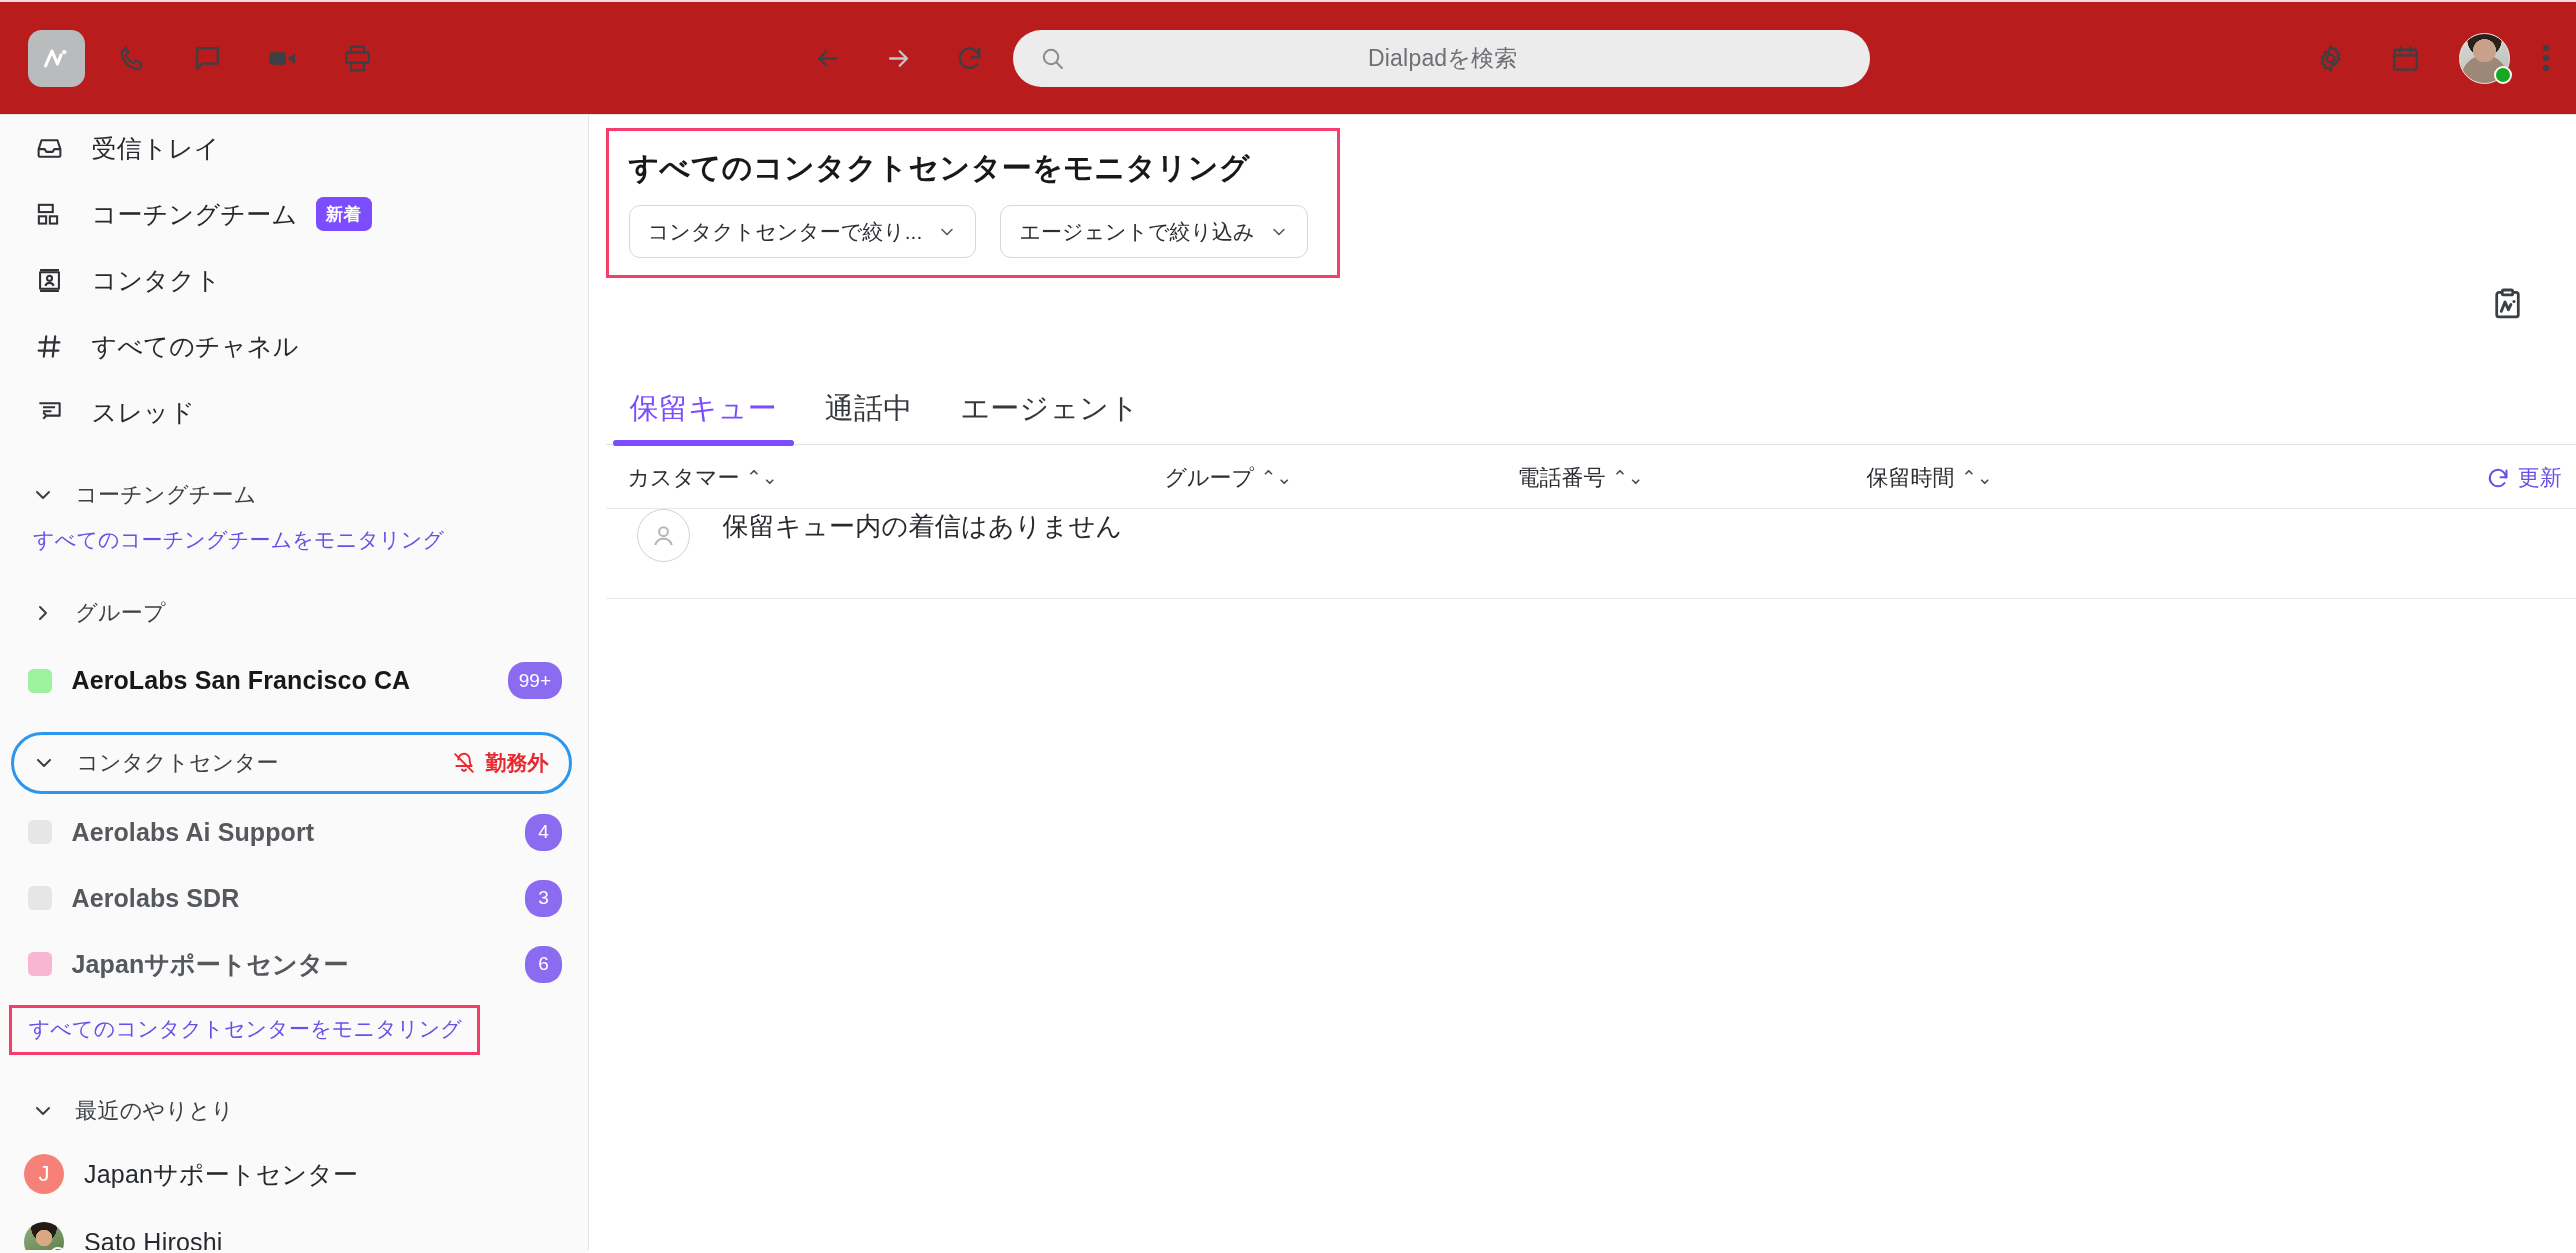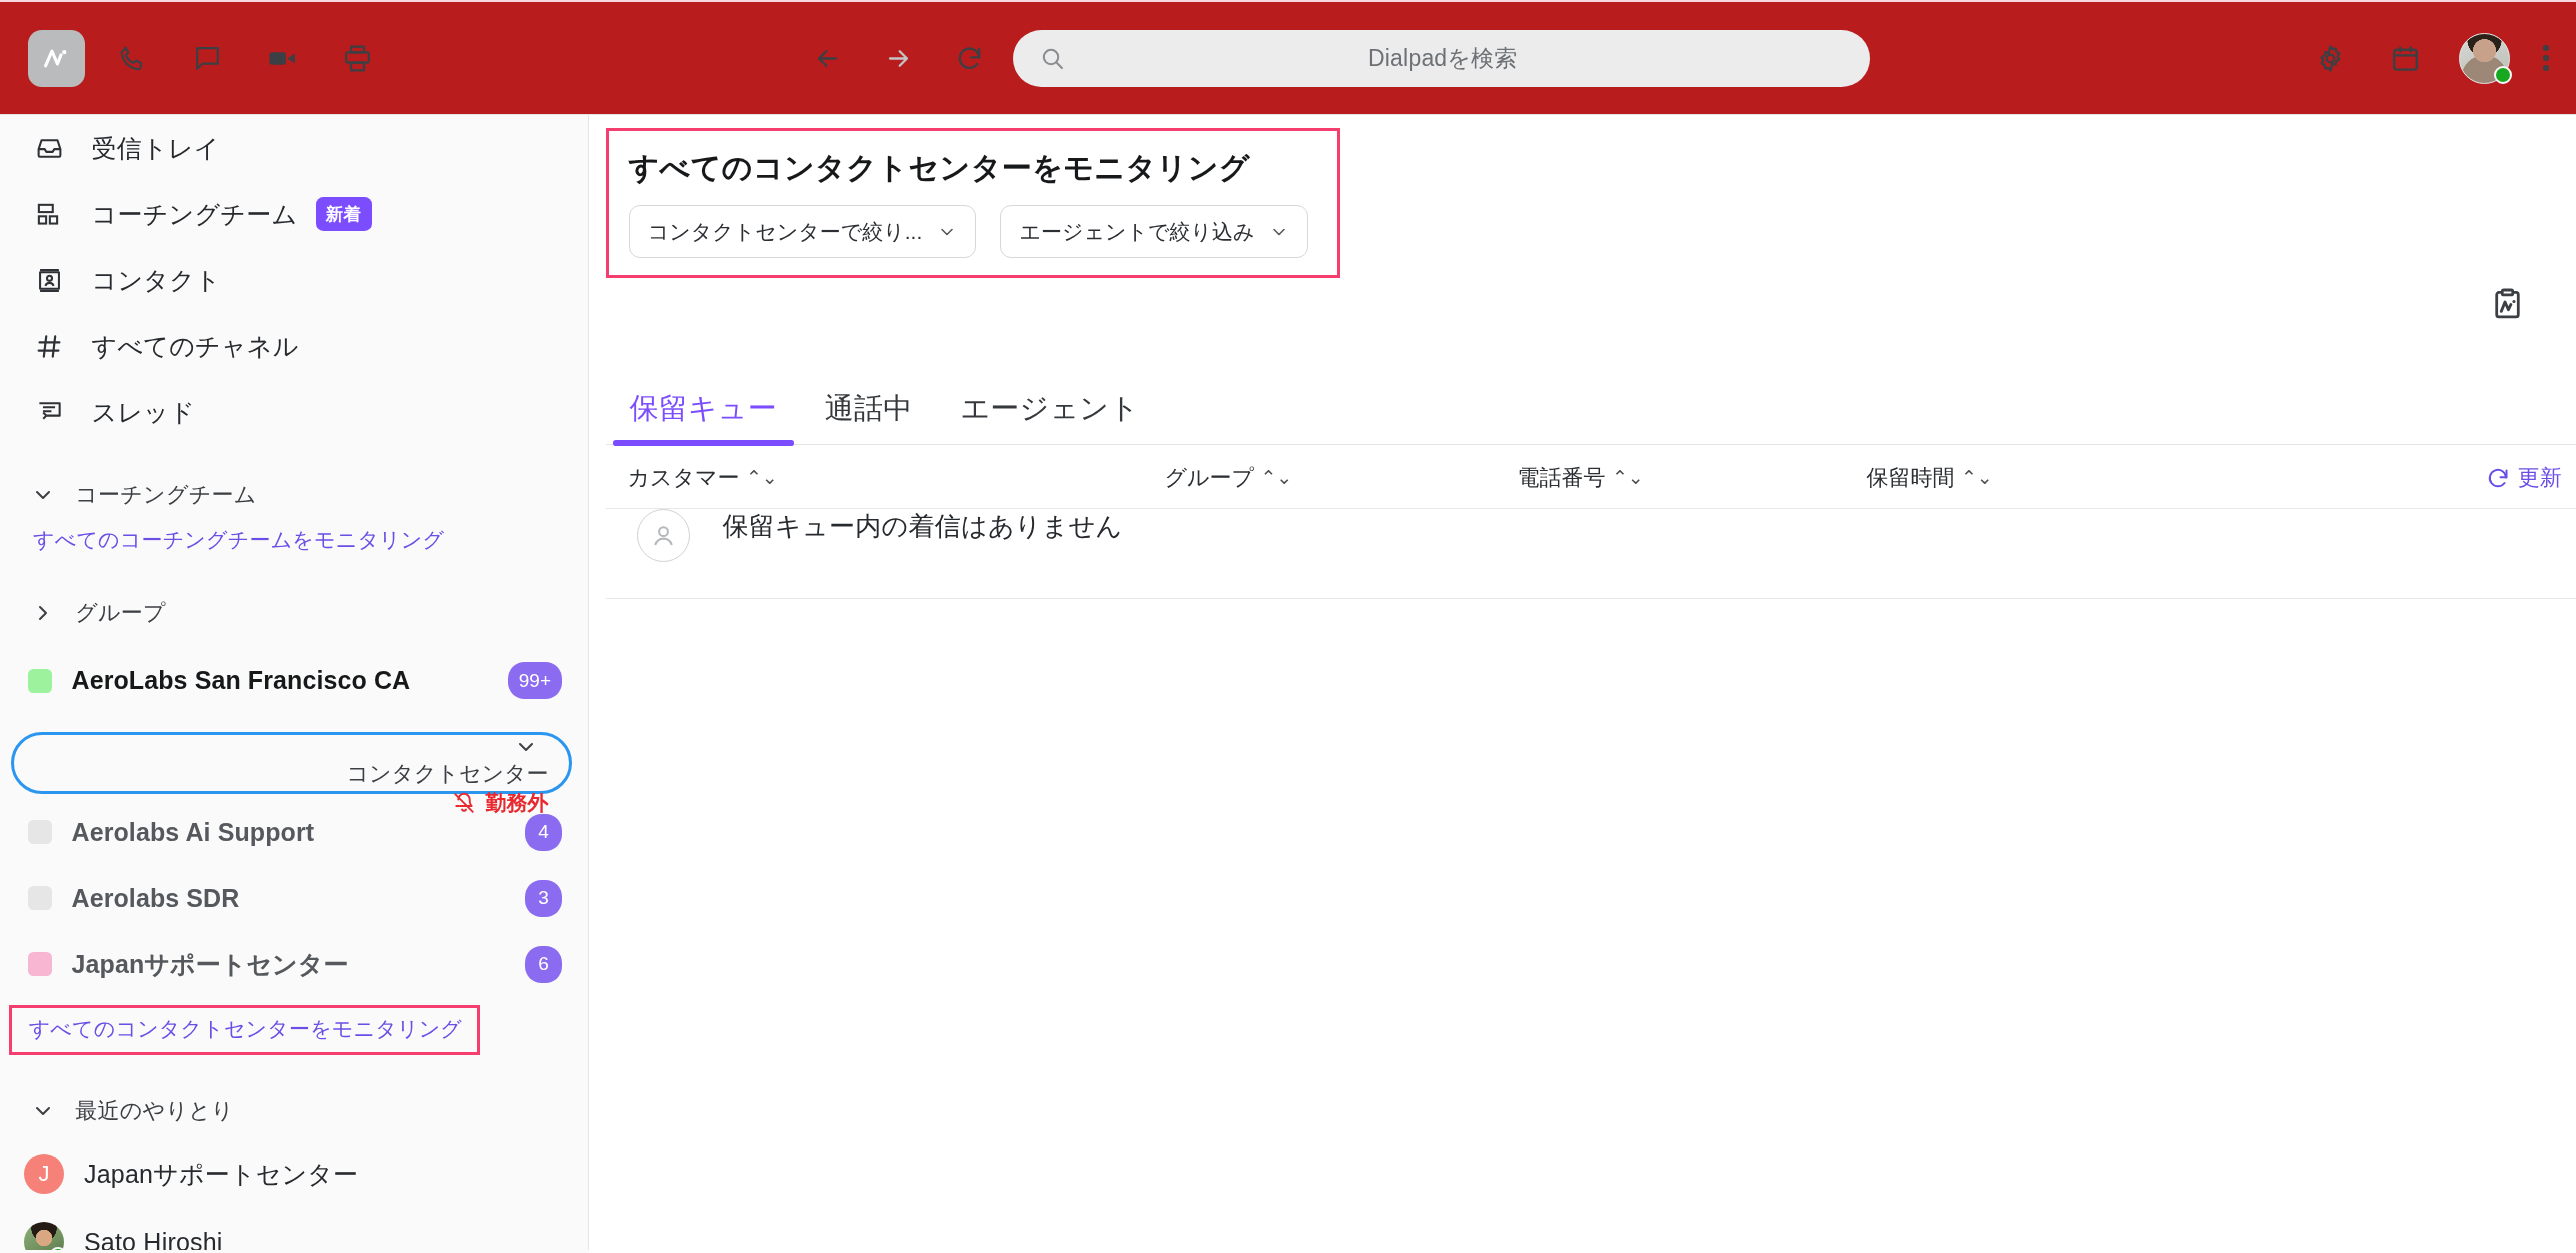--- a/index.html
+++ b/index.html
@@ -107,24 +107,24 @@
   .cc-name { font-size: 25px; font-weight: bold; margin-left: 20px; letter-spacing: 0.1px; }
   .cc-badge {
     margin-left: auto; background: #8b6cf0; color: #fff;
     font-size: 19px; border-radius: 16.5px; min-width: 37px; height: 37px;
     display: flex; align-items: center; justify-content: center;
     padding: 0 11px;
   }
 
   #cc-section-header {
     position: relative;
-    height: 62px; display: flex; align-items: flex-end;
+    height: 62px; display: flex; align-items: center;
     margin: 0 16.5px 0 11px;
     border: 3.7px solid #2a96f0; border-radius: 33px;
-    padding-left: 18.3px; padding-right: 20px; cursor: pointer; flex-direction: column;
+    padding-left: 18.3px; padding-right: 20px; cursor: pointer;
   }
   #cc-section-header .chev { width: 35px; color: #3c3f43; display:flex; align-items:center; }
   #cc-section-header .sec-title { font-size: 22px; color: #3b3e42; margin-left: 9.2px; }
   #cc-section-header .dnd {
     margin-left: auto; display: flex; align-items: center; gap: 9.2px;
     color: #e8292f; font-size: 21px; font-weight: bold;
   }
 
   #monitor-link-box {
     margin: 7.3px 0 0 9.2px; display: inline-block;

